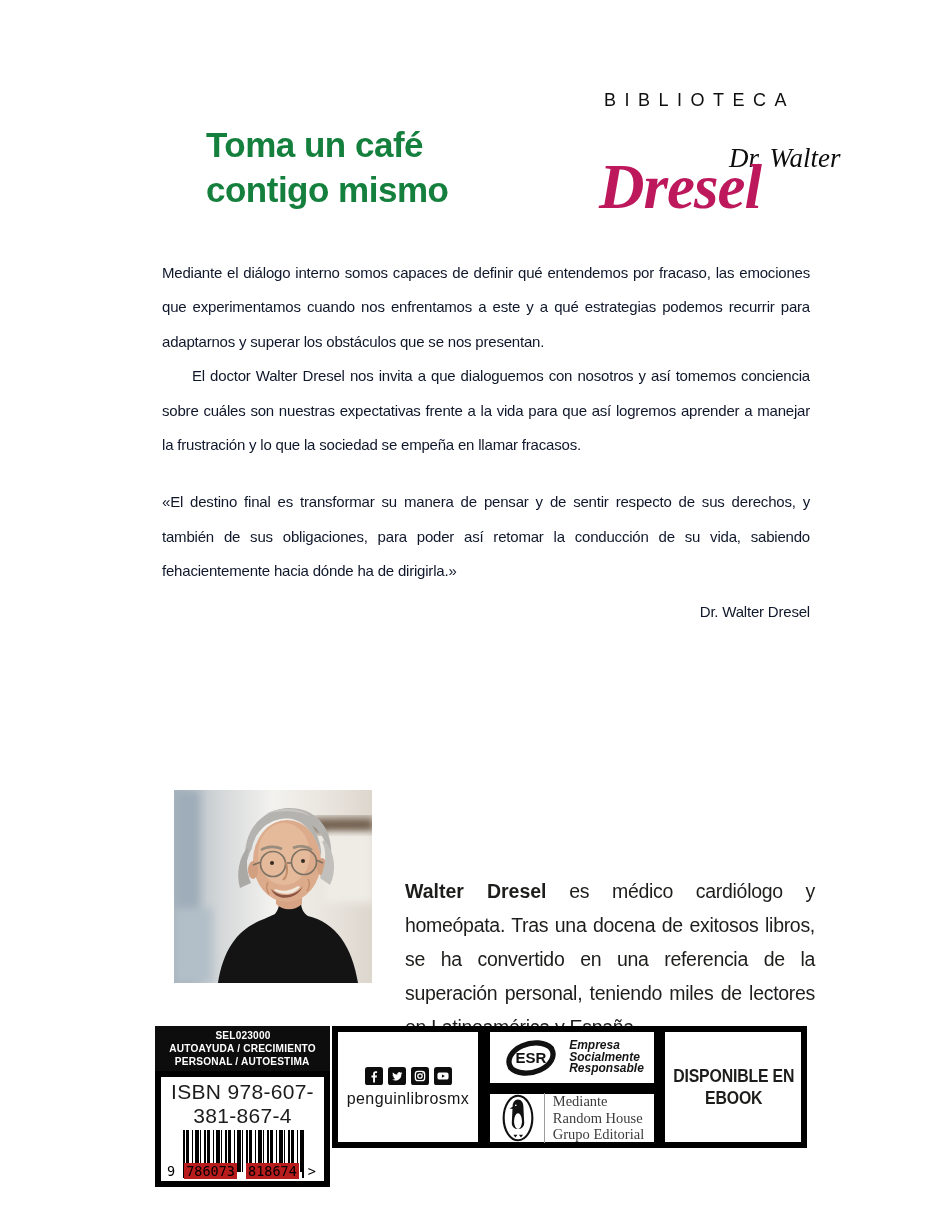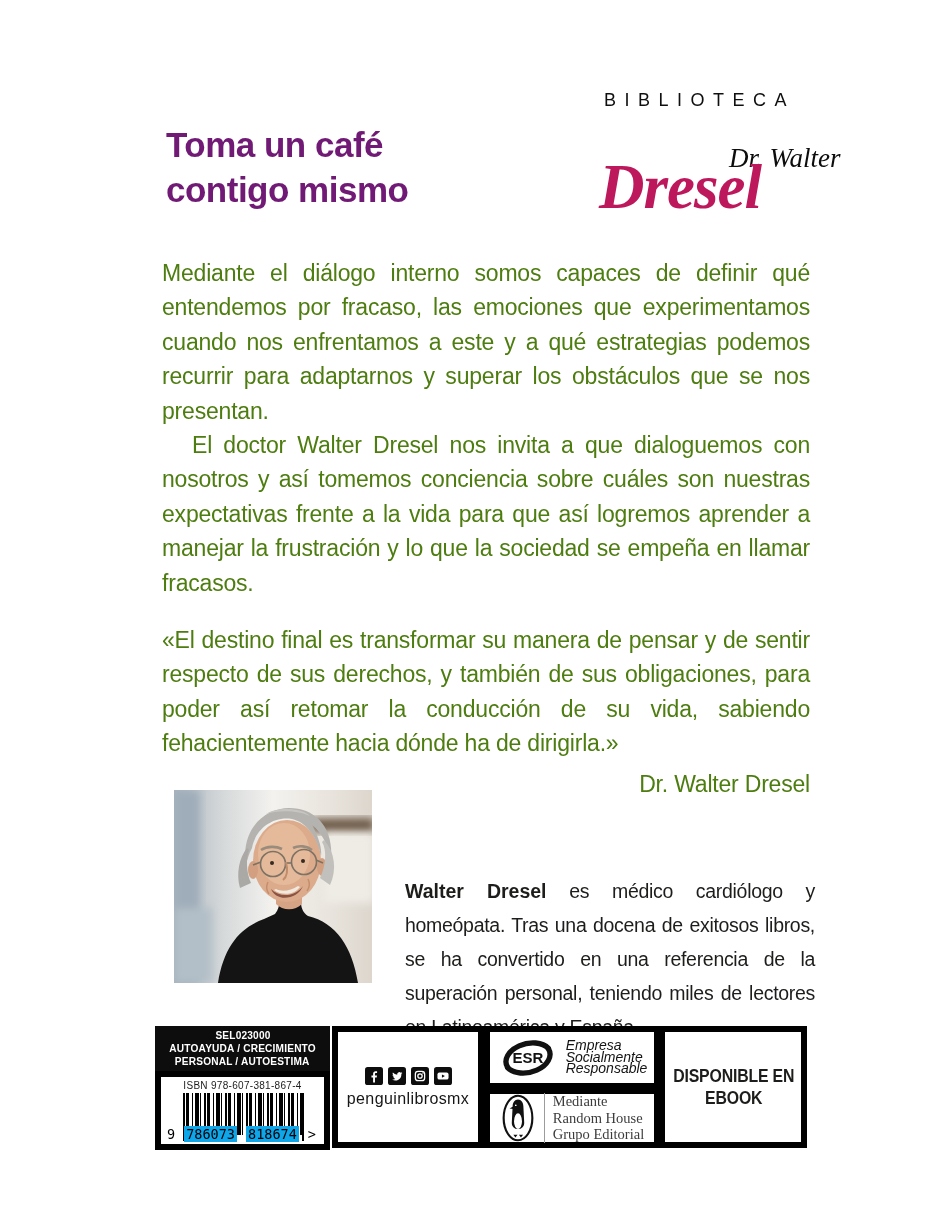--- a/index.html
+++ b/index.html
@@ -13,22 +13,22 @@
   .dr-walter{position:absolute;left:86px;top:32px;font-family:"Liberation Serif",serif;
              font-style:italic;font-size:27px;color:#0d0d0d;white-space:nowrap;margin-left:46px;}
   .dresel{position:absolute;left:2px;top:40px;font-family:"Liberation Serif",serif;
           font-style:italic;font-weight:bold;font-size:63px;color:#be185d;letter-spacing:-1px;}
 
   
   .title{position:absolute;left:166px;top:122px;font-weight:bold;font-size:35px;
          line-height:45px;letter-spacing:-0.5px;}
 
   
-  .synopsis{position:absolute;left:162px;top:256px;width:648px;font-size:23px;
-            line-height:34.4px;text-align:justify;letter-spacing:-0.2px;color:#4d7c0f;}
+  .synopsis{position:absolute;left:162px;top:256px;width:648px;font-size:15px;
+            line-height:34.4px;text-align:justify;letter-spacing:-0.2px;color:#0f172a;}
   .synopsis p{margin:0;}
   .synopsis p.indent{text-indent:30px;}
   .synopsis p.quote{margin-top:23px;}
   .synopsis p.attribution{text-align:right;margin-top:6px;}
   .synopsis em{font-style:italic;}
 
   
   .photo{position:absolute;left:174px;top:790px;width:198px;height:193px;}
   .bio{position:absolute;left:405px;top:874px;width:410px;margin:0;font-size:19.5px;
        line-height:34px;text-align:justify;letter-spacing:-0.3px;color:#1d1d1b;}
@@ -38,49 +38,49 @@
   .footer{position:absolute;left:155px;top:1026px;width:652px;height:122px;display:flex;}
   .fcol{display:flex;flex-direction:column;box-sizing:border-box;}
   .fcol1{width:175px;}.fcol2{width:152px;margin-left:2px;}.fcol3{width:176px;}.fcol4{width:147px;}
   .fblack{background:#0d0d0d;color:#fff;height:45px;display:flex;flex-direction:column;
           justify-content:center;align-items:center;flex-shrink:0;}
   .fcat{font-size:11px;line-height:13px;font-weight:bold;letter-spacing:.2px;
         transform:scaleX(.92);white-space:nowrap;}
   .fweb{font-size:17px;font-weight:bold;letter-spacing:-0.2px;transform:scaleX(.97);white-space:nowrap;}
   .fcell{border:6px solid #000000;box-sizing:border-box;background:#fff;}
   .isbn-cell{flex:1;padding-top:3px;}
-  .isbn-label{text-align:center;font-size:10px;color:#1c1c1c;letter-spacing:.3px;}
+  .isbn-label{text-align:center;font-size:21px;color:#1c1c1c;letter-spacing:.3px;}
   .barcode{position:relative;height:52px;margin:1px 6px 0 6px;}
   .bars{position:absolute;left:16px;right:14px;top:1px;height:42px;
         background:repeating-linear-gradient(90deg,#000 0 2px,#fff 2px 3px,#000 3px 6px,#fff 6px 9px,
         #000 9px 10px,#fff 10px 12px,#000 12px 16px,#fff 16px 17px,#000 17px 18px,#fff 18px 21px);}
   .bars::before,.bars::after{content:"";position:absolute;top:0;bottom:-6px;width:2px;background:#000;}
   .bars::before{left:0;} .bars::after{right:0;}
   .bdigits{position:absolute;left:0;right:2px;bottom:2px;display:flex;justify-content:space-between;
            align-items:flex-end;font-family:"DejaVu Sans Mono",monospace;font-size:13.5px;color:#000;}
-  .bdigits .grp{background:#0ea5e9;padding:0 2px;}
+  .bdigits .grp{background:#b91c1c;padding:0 2px;}
   .social-cell{flex:1;display:flex;flex-direction:column;align-items:center;justify-content:center;gap:5px;}
   .social{display:flex;gap:5px;}
   .social svg{width:18px;height:18px;}
   .handle{font-size:16px;letter-spacing:.4px;color:#161616;}
   .esr-cell{height:63px;display:flex;align-items:center;justify-content:center;gap:7px;}
-  .esr-text{font-size:14px;line-height:11.5px;font-weight:normal;font-style:italic;color:#141414;}
+  .esr-text{font-size:12px;line-height:11.5px;font-weight:bold;font-style:italic;color:#141414;}
   .prh-cell{height:60px;margin-top:-1px;display:flex;align-items:center;justify-content:center;gap:8px;}
   .prh-divider{width:1px;height:50px;background:#9c9c9c;}
   .prh-text{font-family:"Liberation Serif",serif;font-size:14.5px;line-height:16.5px;color:#3c3c3c;}
   .ebook-cell{height:122px;margin-left:-1px;display:flex;align-items:center;justify-content:flex-start;}
   .ebook-text{font-weight:bold;font-size:18px;line-height:22px;text-align:center;
               transform:scaleX(.88);letter-spacing:-0.2px;white-space:nowrap;}
 </style>
 </head>
 <body>
 
 <div class="page">
 
-  <div class="title" style="color:#701a75;">
+  <div class="title" style="color:#15803d;margin-left:40px;">
     <div>Toma un café</div>
     <div>contigo mismo</div>
   </div>
 
   <div class="brand">
     <div class="biblioteca">BIBLIOTECA</div>
     <div class="logo">
       <span class="dr-walter">Dr. Walter</span>
       <span class="dresel">Dresel</span>
     </div>

